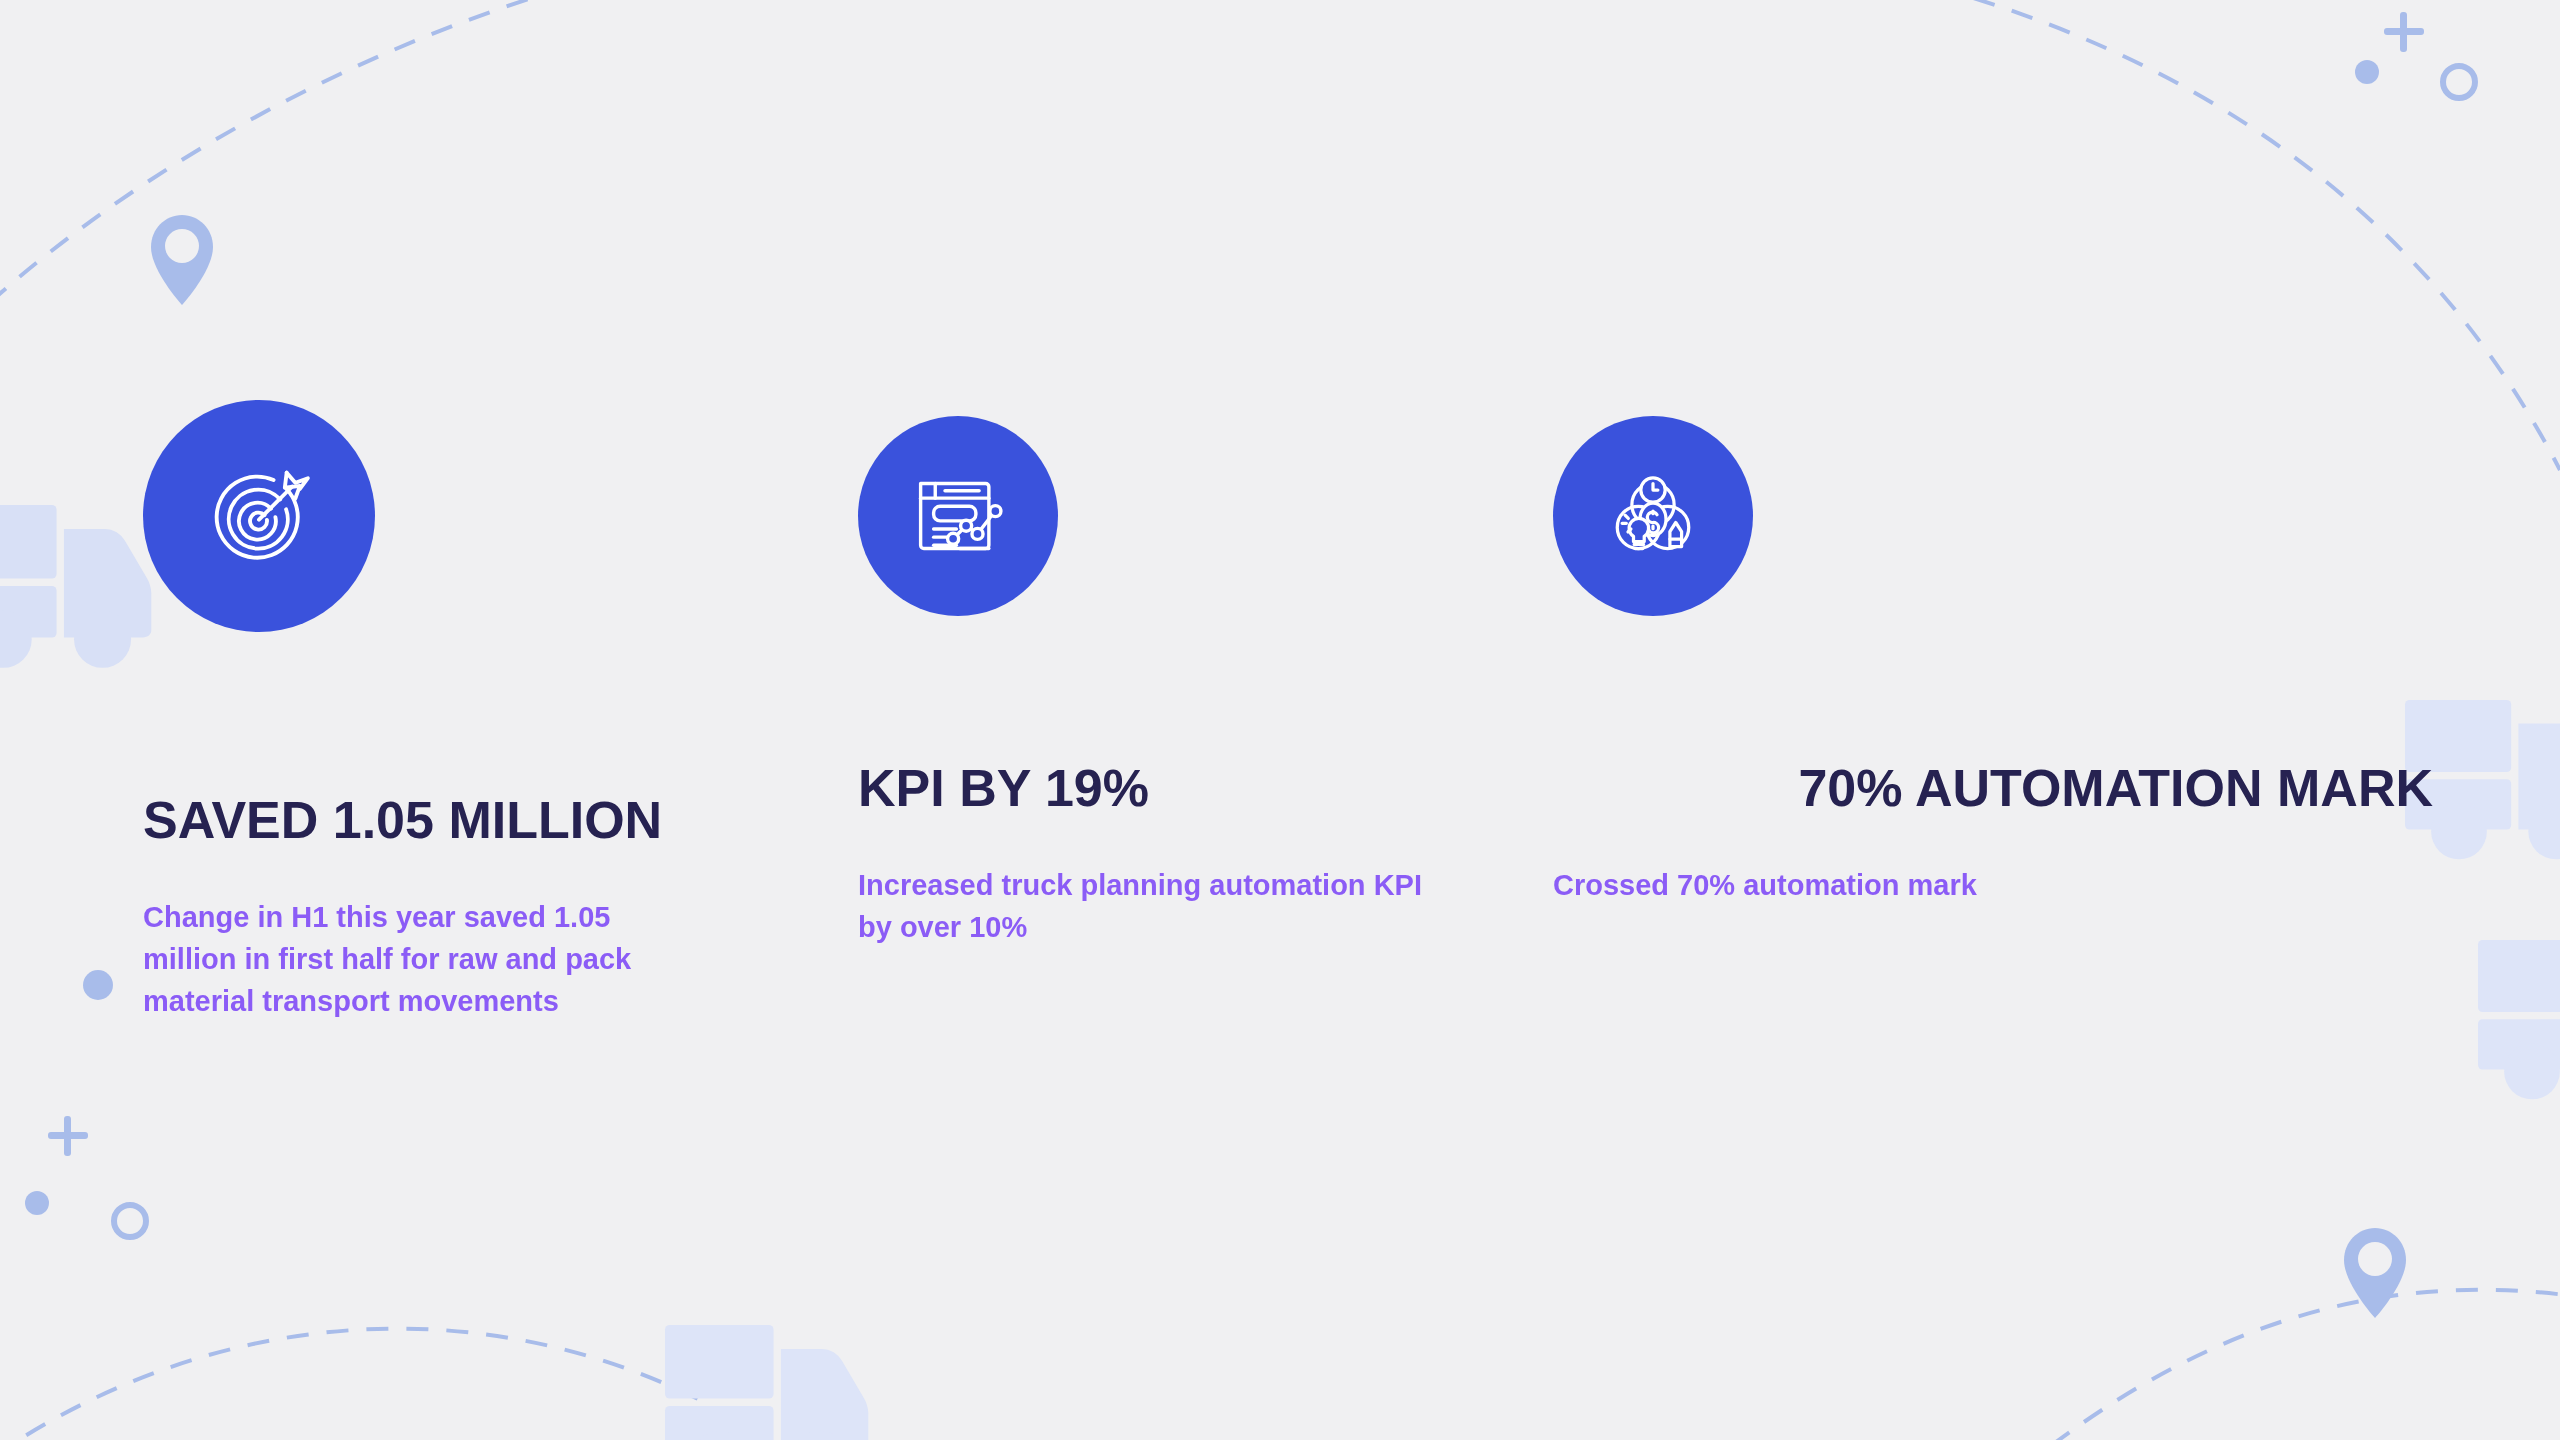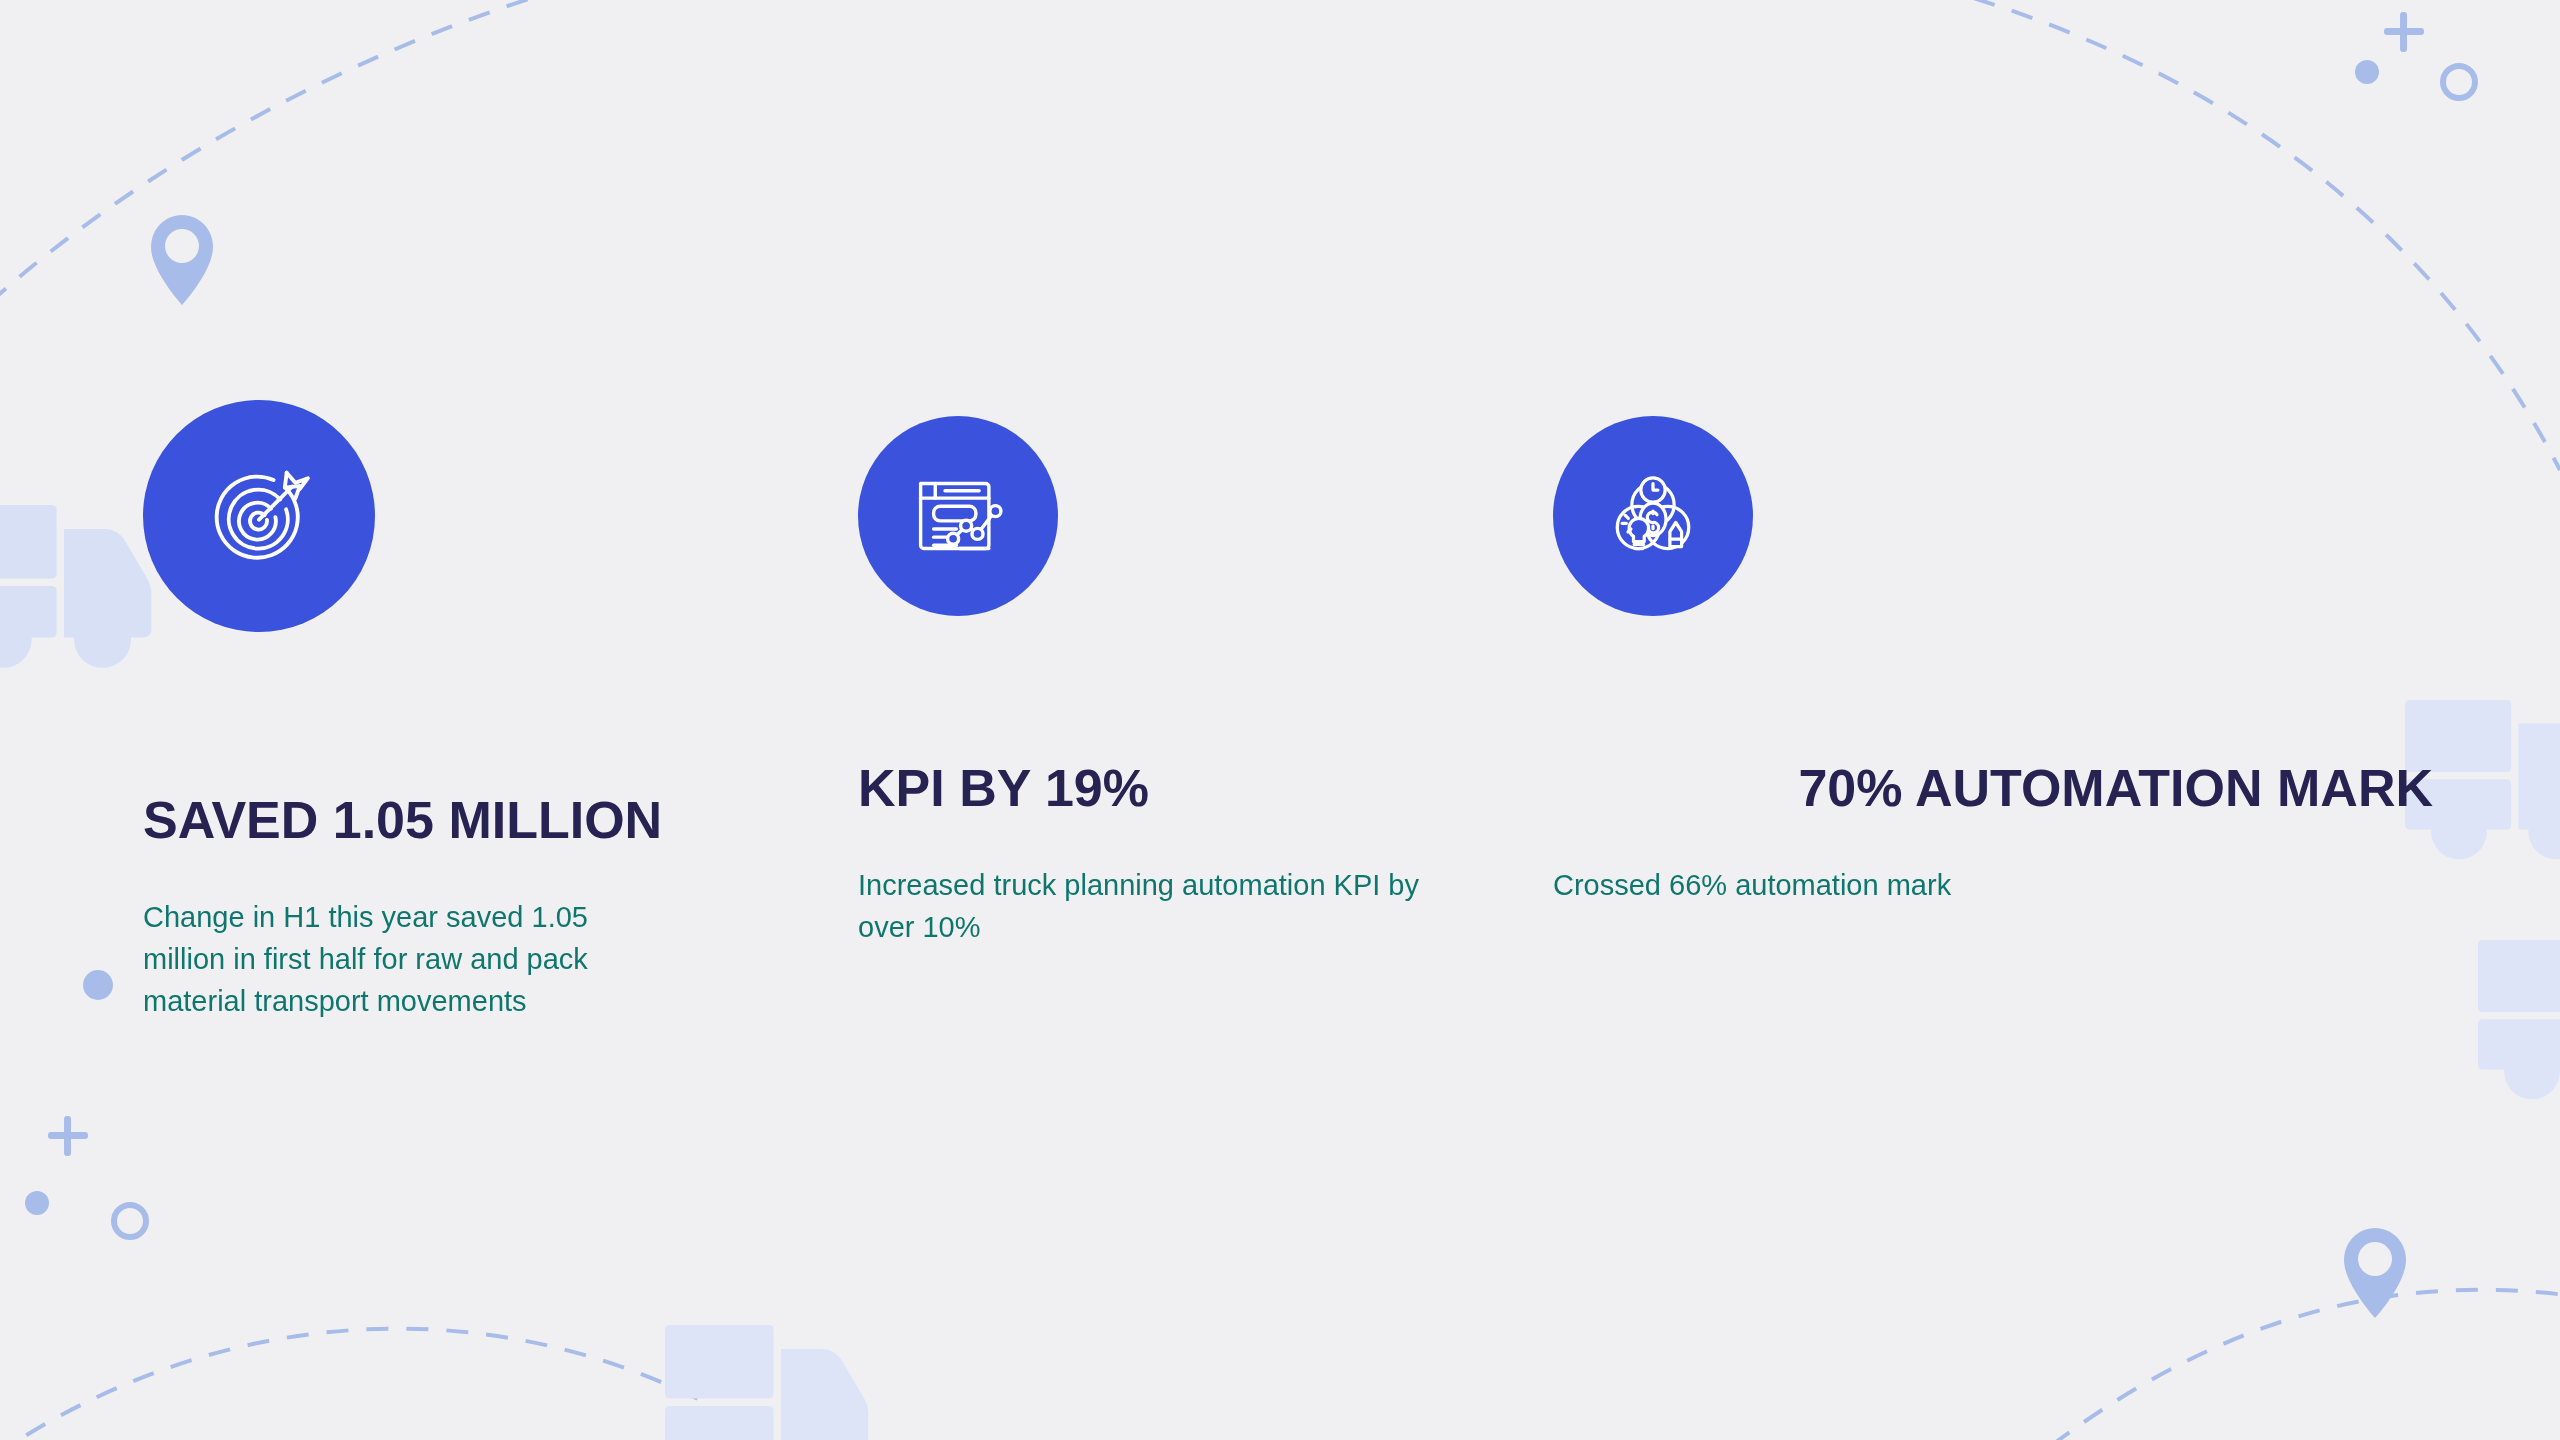--- a/index.html
+++ b/index.html
@@ -51,23 +51,23 @@
     color:#262251;
     line-height:1.08;
     letter-spacing:0px;
   }
   .col-0 .heading{margin-top:160px;width:560px;}
   .col-1 .heading{margin-top:144px;width:560px;}
   .col-2 .heading{margin-top:144px;width:880px;text-align:right;}
 
   .body-text{
     font-size:29px;
-    color:#0f766e;
+    color:#8b5cf6;
     line-height:1.45;
-    font-weight:400;
+    font-weight:700;
   }
   .col-0 .body-text{margin-top:48px;width:520px;}
   .col-1 .body-text{margin-top:48px;width:600px;}
   .col-2 .body-text{margin-top:48px;width:700px;}
 
   .bullet-dot{
     position:absolute;
     left:-60px;top:74px;
     width:30px;height:30px;border-radius:50%;
     background:#a8bcea;
@@ -193,17 +193,17 @@
           <path d="M34.5 31.2a3.2 3.2 0 1 0-2.5 4.8 3.2 3.2 0 1 1-2.5 4.8"></path>
           <path d="M32 29v1.6M32 38.2v1.6"></path>
           <path d="M20 44.5a6 6 0 1 1 6.6 0v3.2h-6.6z" fill="#3a52dc"></path>
           <path d="M20.4 49.5h5.8M21 52h4.6"></path>
           <path d="M14.8 31.5l2 2M13 36.5h2.6M16.6 41.8l1.8-1.8"></path>
           <path d="M46 36l3.6 5.6v9.2h-7.2v-9.2z" fill="#3a52dc"></path>
           <path d="M42.4 46.2h7.2"></path>
         </svg>
       </div>
       <div class="heading">70% AUTOMATION MARK</div>
-      <div class="body-text">Crossed 66% automation mark</div>
+      <div class="body-text">Crossed 70% automation mark</div>
     </div>
 
   </div>
 </div>
 
 </body></html>

